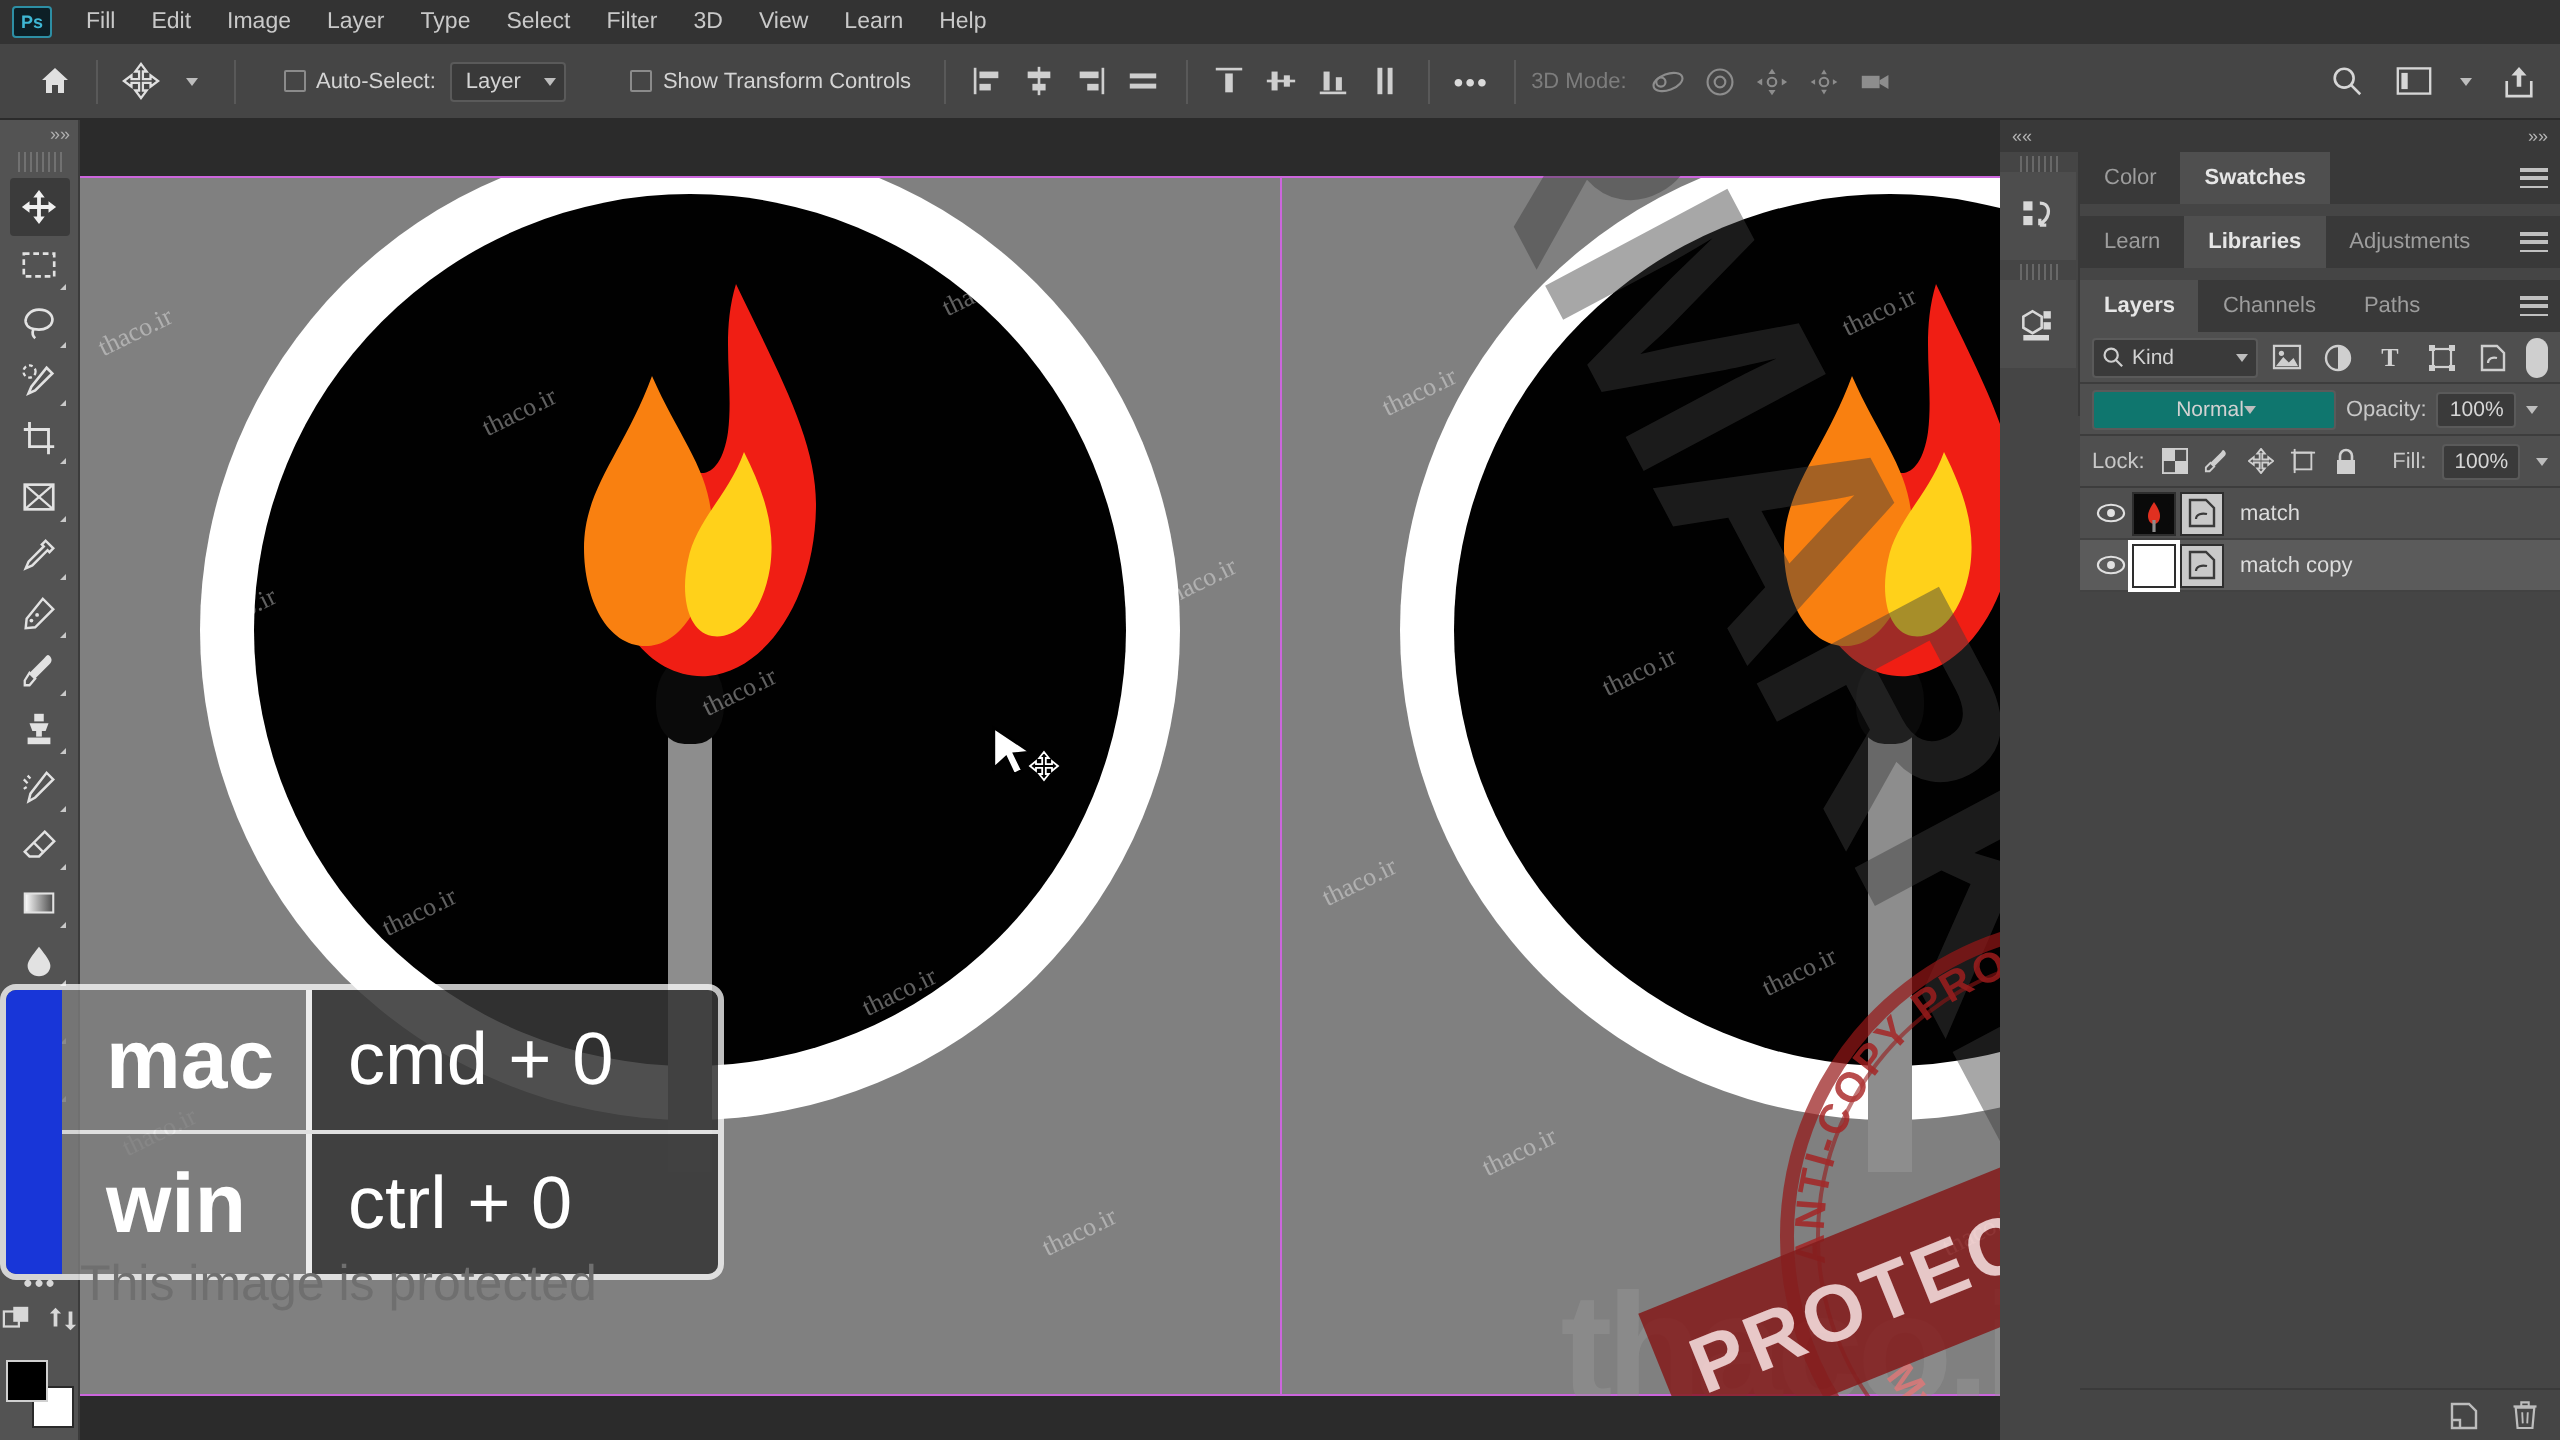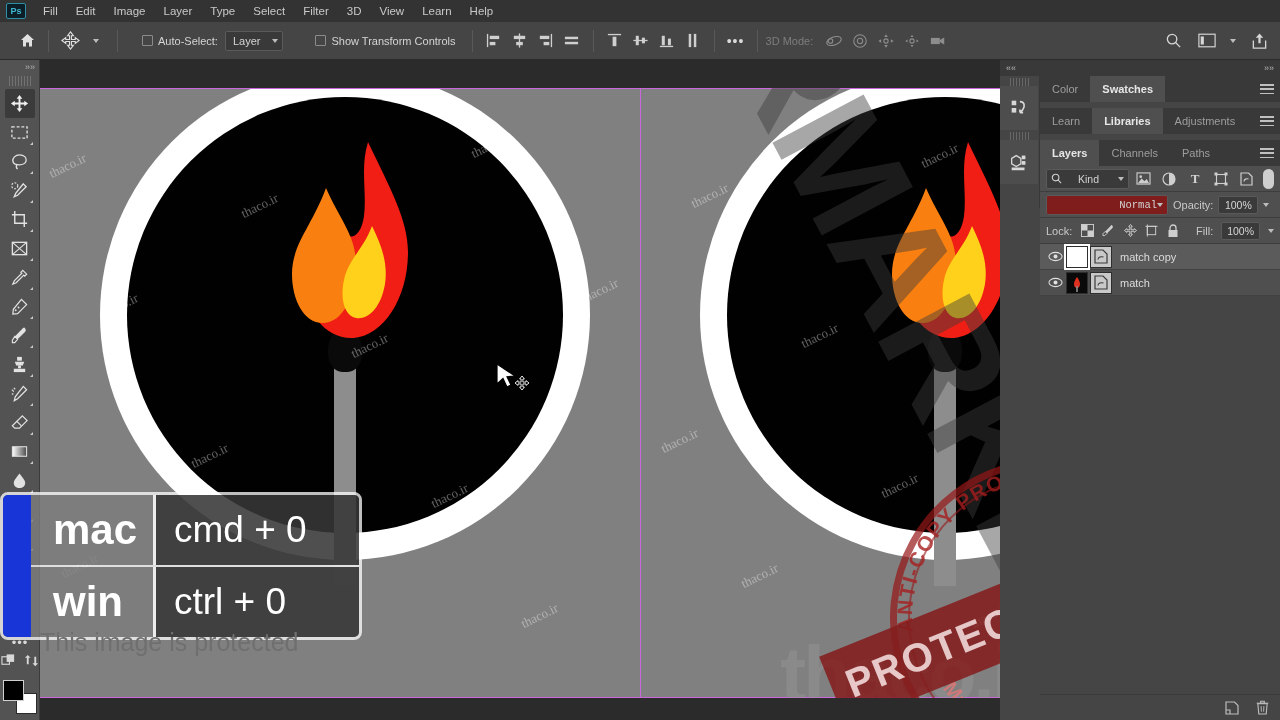--- a/index.html
+++ b/index.html
@@ -244,37 +244,37 @@
   .panel-menu i { display: block; height: 1.5px; background: #c0c0c0; }
   .panel-body { background: #4f4f4f; }
 
   .filterrow {
     display: flex; align-items: center; height: 26px; padding: 0 6px; gap: 4px;
     border-bottom: 1px solid #3d3d3d;
   }
   .kind-select {
     width: 84px; height: 20px; background: #3a3a3a; border: 1px solid #5a5a5a;
     border-radius: 2px; display: flex; align-items: center; padding: 0 4px;
-    color: #d2d2d2; font-size: 10.5px; gap: 16px;
+    color: #d2d2d2; font-size: 10.5px; gap: 4px;
   }
   .kind-icon { width: 22px; height: 20px; display: flex; align-items: center;
     justify-content: center; color: #cfcfcf; }
   .pill {
     width: 11px; height: 20px; border-radius: 6px; background: #cfcfcf;
     margin-left: 2px;
   }
   .blendrow {
     display: flex; align-items: center; height: 26px; padding: 0 6px; gap: 5px;
     border-bottom: 1px solid #3d3d3d;
   }
   .blend-select {
-    width: 122px; height: 20px; background: #7f1d1d; border: 1px solid #5a5a5a;
+    width: 122px; height: 20px; background: #0f766e; border: 1px solid #5a5a5a;
     border-radius: 2px; display: flex; align-items: center;
-    justify-content: flex-end; padding: 0 4px 0 6px;
-    color: #d2d2d2; font-size: 10.5px; font-family: Liberation Mono, monospace;
+    justify-content: center; padding: 0 4px 0 6px;
+    color: #d2d2d2; font-size: 10.5px;
   }
   .small-label { color: #c8c8c8; font-size: 11px; white-space: nowrap; }
   .num-field {
     width: 40px; height: 18px; background: #3a3a3a; border: 1px solid #5a5a5a;
     border-radius: 2px; color: #d6d6d6; font-size: 10.5px;
     display: flex; align-items: center; justify-content: center;
   }
   .lockrow {
     display: flex; align-items: center; height: 26px; padding: 0 6px; gap: 8px;
     border-bottom: 1px solid #3d3d3d;
@@ -856,38 +856,20 @@
                 <path d="M3 6 V4 A3 3 0 0 1 9 4 V6" fill="none" stroke="#cfcfcf" stroke-width="1.3"></path>
                 <rect x="1.5" y="6" width="9" height="7" fill="#cfcfcf"></rect>
               </svg>
           </span>
           <span style="flex:1"></span>
           <span class="small-label">Fill:</span>
           <span class="num-field">100%</span>
           <span class="caret"></span>
         </div>
 
-        <div class="layer-row selected">
-          <span class="eye">
-            <svg width="15" height="11" viewBox="0 0 16 11">
-                <ellipse cx="8" cy="5.5" rx="7" ry="4.4" fill="none" stroke="#e0e0e0" stroke-width="1.1"></ellipse>
-                <circle cx="8" cy="5.5" r="2.1" fill="#e0e0e0"></circle>
-              </svg>
-          </span>
-          <span class="thumb-wrap">
-            <span class="thumb thumb-sel"></span>
-            <span class="smart-badge">
-              <svg width="14" height="15" viewBox="0 0 14 15">
-                  <path d="M1 1 H9 L13 5 V14 H1 Z" fill="none" stroke="#3a3a3a" stroke-width="1.2"></path>
-                  <path d="M4 10.5 C4 8 7 7.4 9.5 8" fill="none" stroke="#3a3a3a" stroke-width="1.1"></path>
-                </svg>
-            </span>
-          </span>
-          <span>match copy</span>
-        </div>
         <div class="layer-row">
           <span class="eye">
             <svg width="15" height="11" viewBox="0 0 16 11">
                 <ellipse cx="8" cy="5.5" rx="7" ry="4.4" fill="none" stroke="#e0e0e0" stroke-width="1.1"></ellipse>
                 <circle cx="8" cy="5.5" r="2.1" fill="#e0e0e0"></circle>
               </svg>
           </span>
           <span class="thumb-wrap">
             <span class="thumb dark">
               <svg width="20" height="20" viewBox="0 0 20 20" style="position:absolute;left:0;top:0">
@@ -897,20 +879,38 @@
                 </svg>
             </span>
             <span class="smart-badge">
               <svg width="14" height="15" viewBox="0 0 14 15">
                   <path d="M1 1 H9 L13 5 V14 H1 Z" fill="none" stroke="#3a3a3a" stroke-width="1.2"></path>
                   <path d="M4 10.5 C4 8 7 7.4 9.5 8" fill="none" stroke="#3a3a3a" stroke-width="1.1"></path>
                 </svg>
             </span>
           </span>
           <span>match</span>
+        </div>
+        <div class="layer-row selected">
+          <span class="eye">
+            <svg width="15" height="11" viewBox="0 0 16 11">
+                <ellipse cx="8" cy="5.5" rx="7" ry="4.4" fill="none" stroke="#e0e0e0" stroke-width="1.1"></ellipse>
+                <circle cx="8" cy="5.5" r="2.1" fill="#e0e0e0"></circle>
+              </svg>
+          </span>
+          <span class="thumb-wrap">
+            <span class="thumb thumb-sel"></span>
+            <span class="smart-badge">
+              <svg width="14" height="15" viewBox="0 0 14 15">
+                  <path d="M1 1 H9 L13 5 V14 H1 Z" fill="none" stroke="#3a3a3a" stroke-width="1.2"></path>
+                  <path d="M4 10.5 C4 8 7 7.4 9.5 8" fill="none" stroke="#3a3a3a" stroke-width="1.1"></path>
+                </svg>
+            </span>
+          </span>
+          <span>match copy</span>
         </div>
       </div>
     </div>
 
     <div class="layers-footer">
       <span class="foot-icon">
         <svg width="14" height="14" viewBox="0 0 14 14">
             <path d="M1 1 H9.5 L13 4.5 V13 H1 Z" fill="none" stroke="#bdbdbd" stroke-width="1.2"></path>
             <path d="M1 9 H5 V13" fill="none" stroke="#bdbdbd" stroke-width="1.2"></path>
           </svg>

